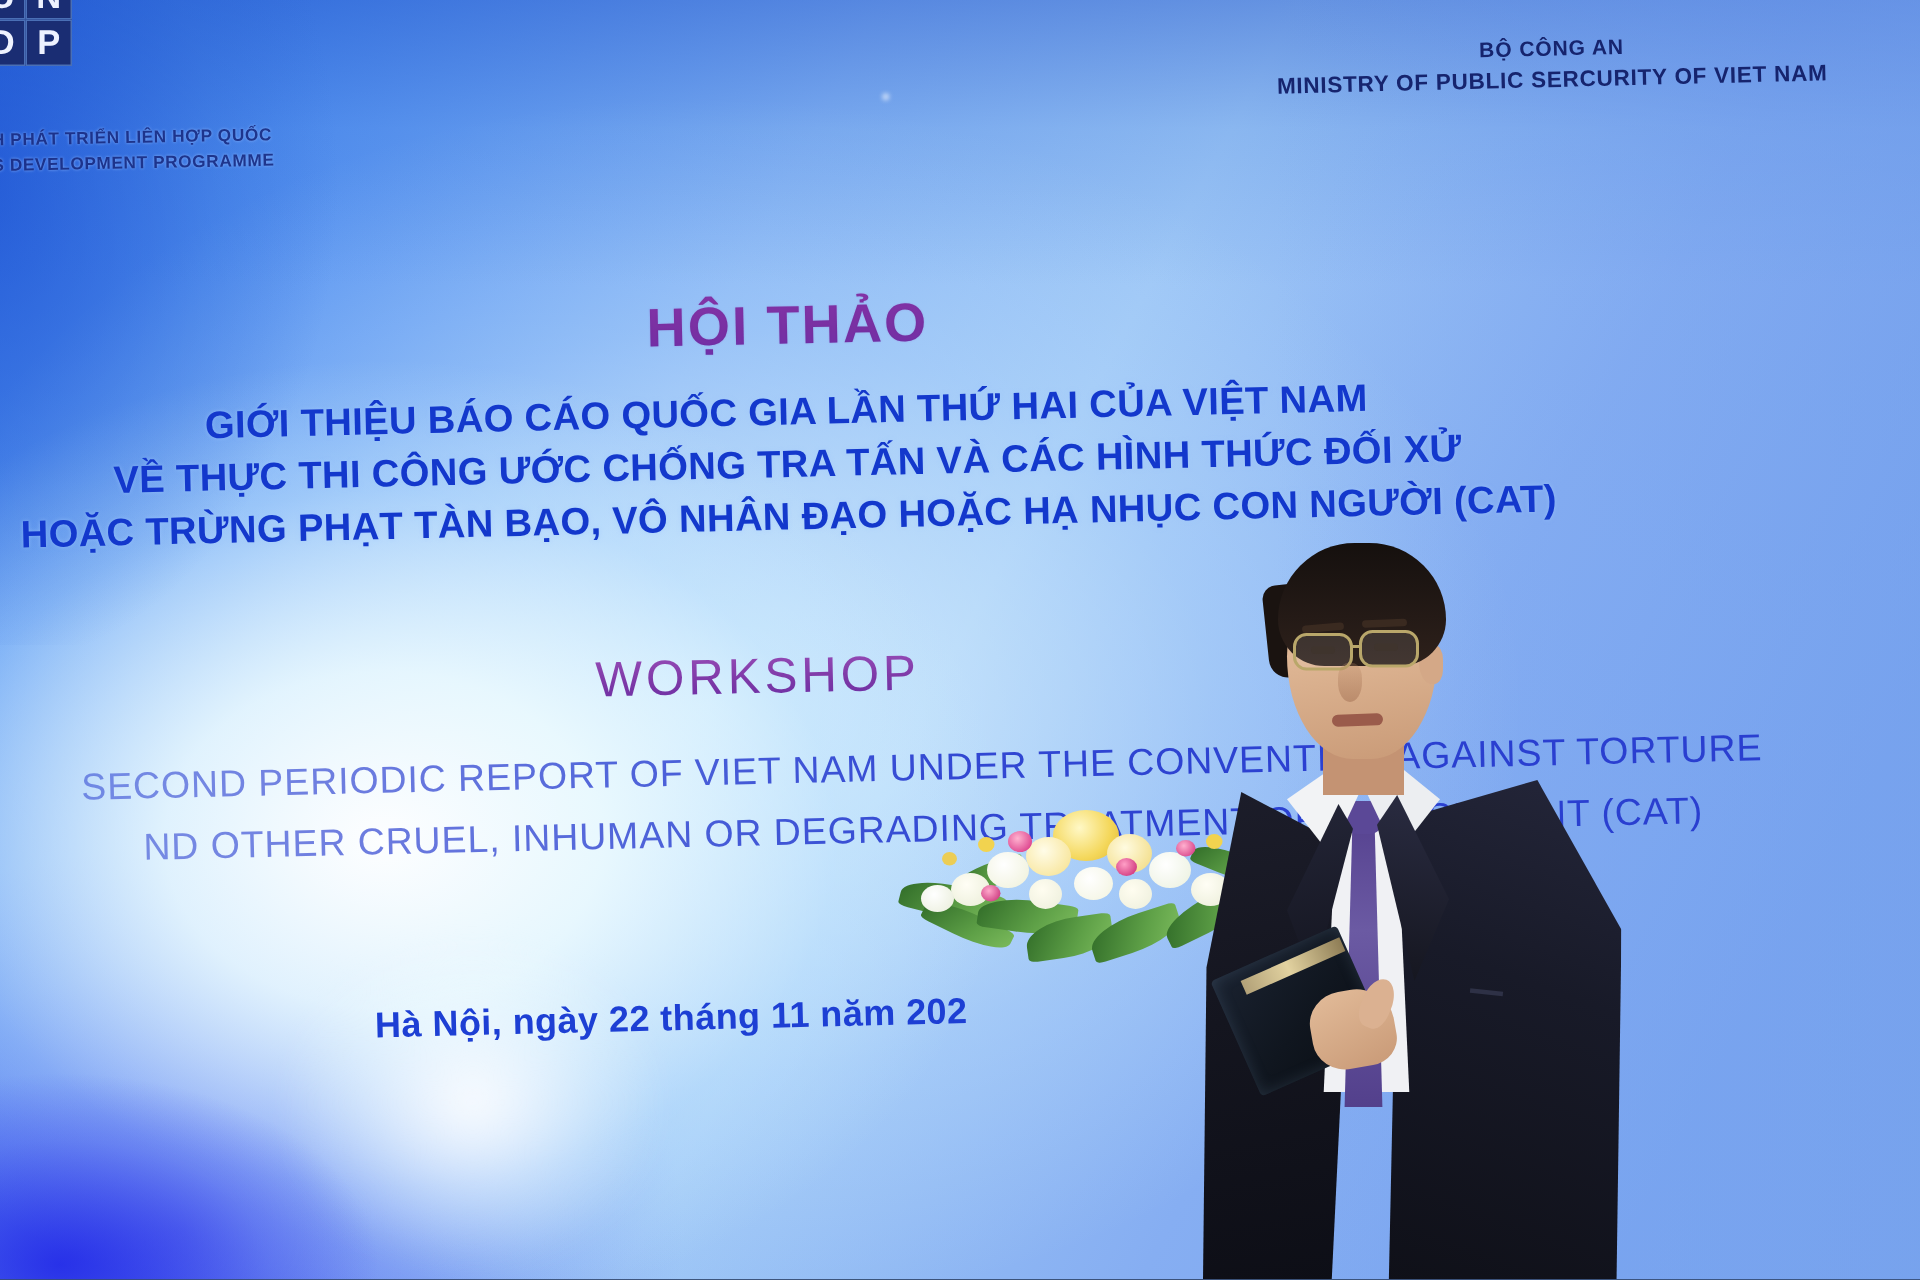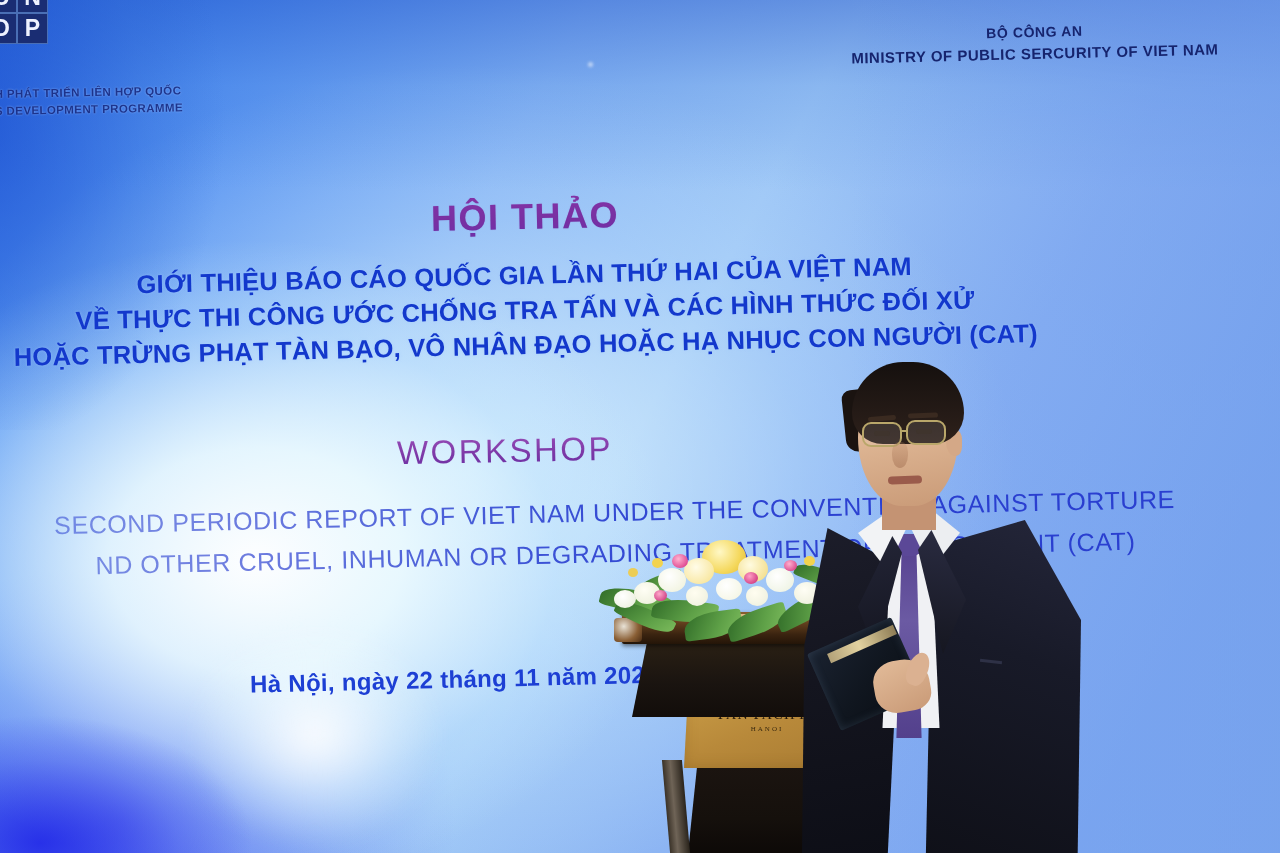--- a/index.html
+++ b/index.html
@@ -238,35 +238,20 @@
   </div>
 
   <div class="workshop">WORKSHOP</div>
   <div class="en-lines en-fade">
     <div class="ln">SECOND PERIODIC REPORT OF VIET NAM UNDER THE CONVENTION AGAINST TORTURE</div>
     <div class="ln">ND OTHER CRUEL, INHUMAN OR DEGRADING TREATMENT OR PUNISHMENT (CAT)</div>
   </div>
 
   <div class="datearea">Hà Nội, ngày 22 tháng 11 năm 202</div>
 
-  <div class="podium">
-    <div class="pod-base"></div>
-    <div class="pod-leg-l"></div>
-    <div class="pod-panel"></div>
-    <div class="pod-panel2"></div>
-    <div class="pod-emblem">❦</div>
-    <div class="pod-brand">PAN PACIFIC</div>
-    <div class="pod-sub">HANOI</div>
-    <div class="pod-body"></div>
-    <div class="pod-top"></div>
-    <div class="pod-top-hi"></div>
-    <div class="pod-cap-l"></div>
-    <div class="pod-cap-r"></div>
-    <div class="pod-curve"></div>
-  </div>
 
   <div class="flowers">
     <div class="leaf" style="left:2px;top:52px;width:70px;height:22px;transform:rotate(14deg);"></div>
     <div class="leaf" style="left:16px;top:70px;width:62px;height:18px;transform:rotate(26deg);"></div>
     <div class="leaf" style="left:54px;top:62px;width:66px;height:22px;transform:rotate(8deg);"></div>
     <div class="leaf" style="left:86px;top:74px;width:58px;height:26px;transform:rotate(-8deg);"></div>
     <div class="leaf" style="left:128px;top:72px;width:62px;height:24px;transform:rotate(-18deg);"></div>
     <div class="leaf" style="left:176px;top:60px;width:66px;height:22px;transform:rotate(-26deg);"></div>
     <div class="leaf" style="left:214px;top:46px;width:62px;height:20px;transform:rotate(-34deg);"></div>
     <div class="leaf" style="left:36px;top:38px;width:50px;height:16px;transform:rotate(-18deg);"></div>

